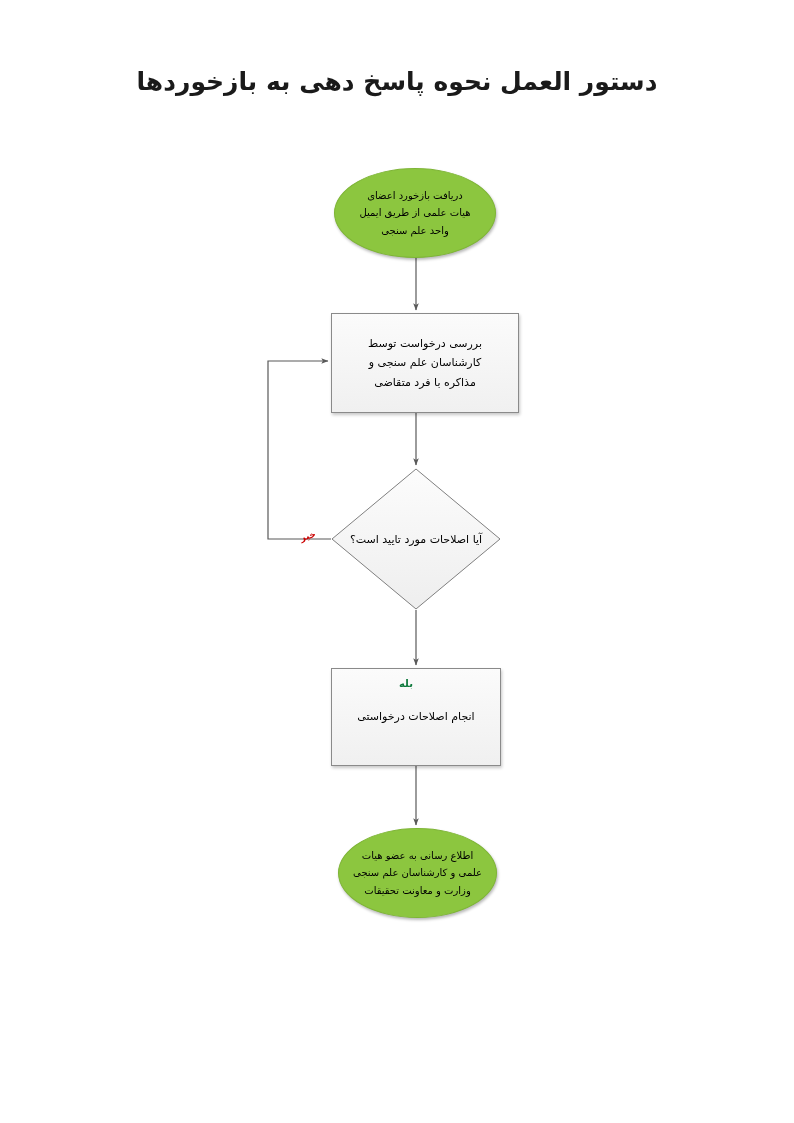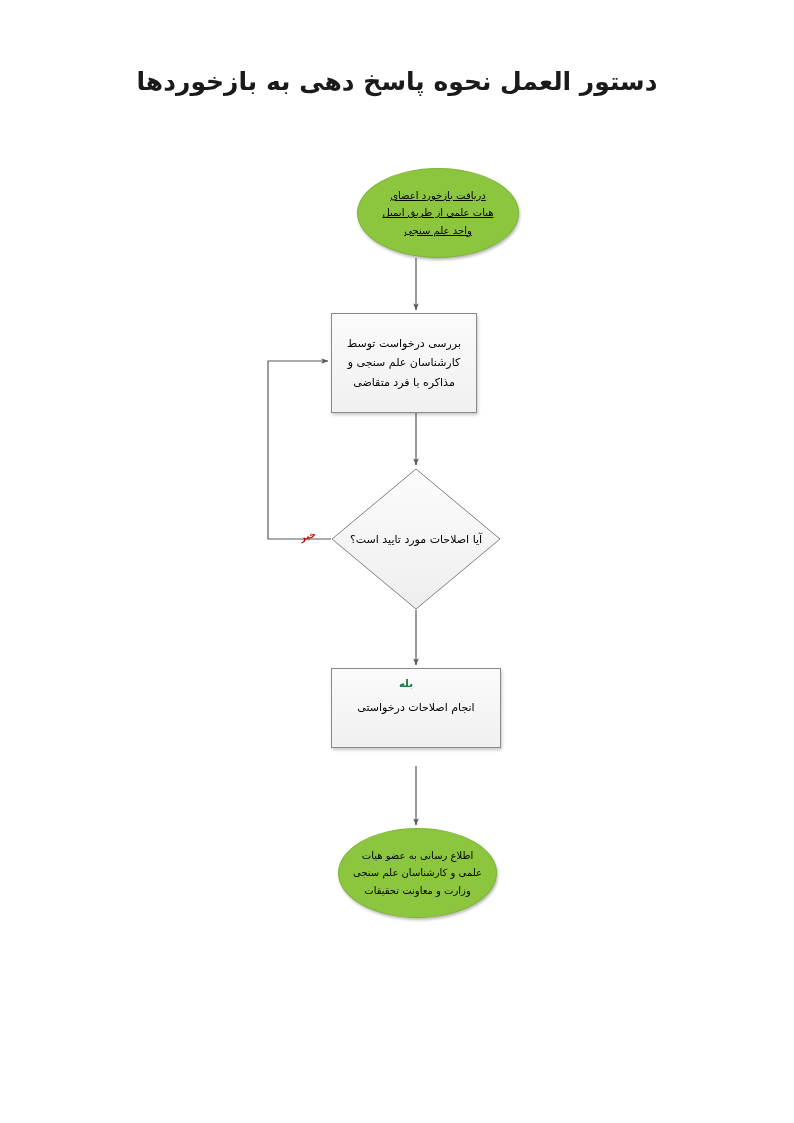--- a/index.html
+++ b/index.html
@@ -146,46 +146,46 @@
 
     <g>
       <polyline points="331,539 268,539 268,361 328,361" fill="none" stroke="#595959" stroke-width="1.2" marker-end="url(#arrowhead)"></polyline>
     </g>
 
     <g>
       <line x1="416" y1="766" x2="416" y2="825" stroke="#595959" stroke-width="1.2" marker-end="url(#arrowhead)"></line>
     </g>
   </svg>
 
-  <div class="node ellipse" style="left:357px; top:168px; width:162px; height:90px;text-decoration:underline;">
+  <div class="node ellipse" style="left:334px; top:168px; width:162px; height:90px;">
     <span class="node-text">دریافت  بازخورد اعضای
 هیات علمی از طریق ایمیل
 واحد علم سنجی</span>
   </div>
 
-  <div class="node rect" style="left:331px; top:313px; width:146px; height:100px;">
+  <div class="node rect" style="left:331px; top:313px; width:188px; height:100px;">
     <span class="node-text">بررسی درخواست توسط
 کارشناسان علم سنجی و
 مذاکره با فرد متقاضی</span>
   </div>
 
   <div class="diamond-wrap" style="left:331px; top:468px; width:170px; height:142px;">
     <svg class="diamond-shape" viewBox="0 0 170 142">
       <defs>
         <linearGradient id="diamondGrad" x1="0" y1="0" x2="0" y2="1">
           <stop offset="0%" stop-color="#fcfcfc"></stop>
           <stop offset="100%" stop-color="#eeeeee"></stop>
         </linearGradient>
       </defs>
       <polygon points="85,1 169,71 85,141 1,71" fill="url(#diamondGrad)" stroke="#7f7f7f" stroke-width="1"></polygon>
     </svg>
     <div class="diamond-label">آیا اصلاحات مورد تایید است؟</div>
   </div>
 
-  <div class="node rect" style="left:331px; top:668px; width:170px; height:80px;">
+  <div class="node rect" style="left:331px; top:668px; width:170px; height:98px;">
     <span class="node-text">انجام اصلاحات درخواستی</span>
   </div>
 
   <div class="node ellipse" style="left:338px; top:828px; width:159px; height:90px;">
     <span class="node-text">اطلاع رسانی به عضو هیات
 علمی و کارشناسان علم سنجی
 وزارت و معاونت تحقیقات</span>
   </div>
 
   <div class="edge-label edge-label-yes" style="left:399px; top:632px;margin-top:46px;">بله</div>

